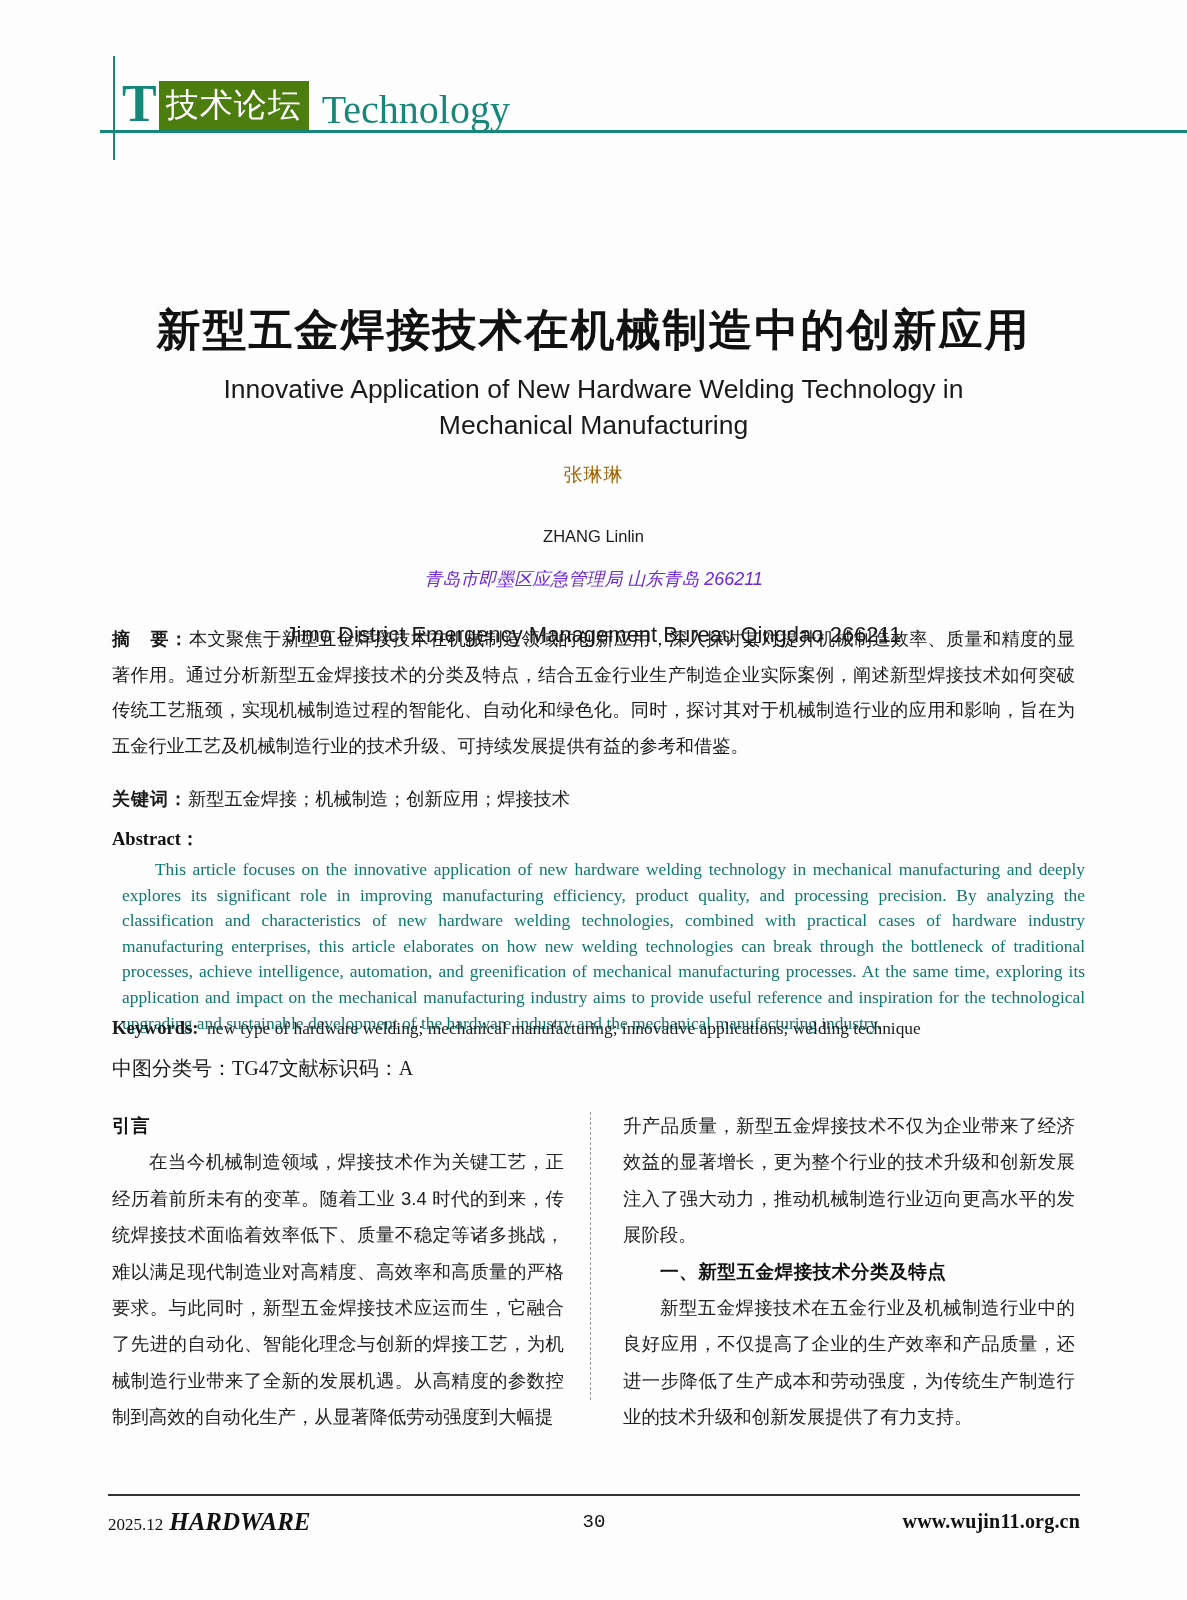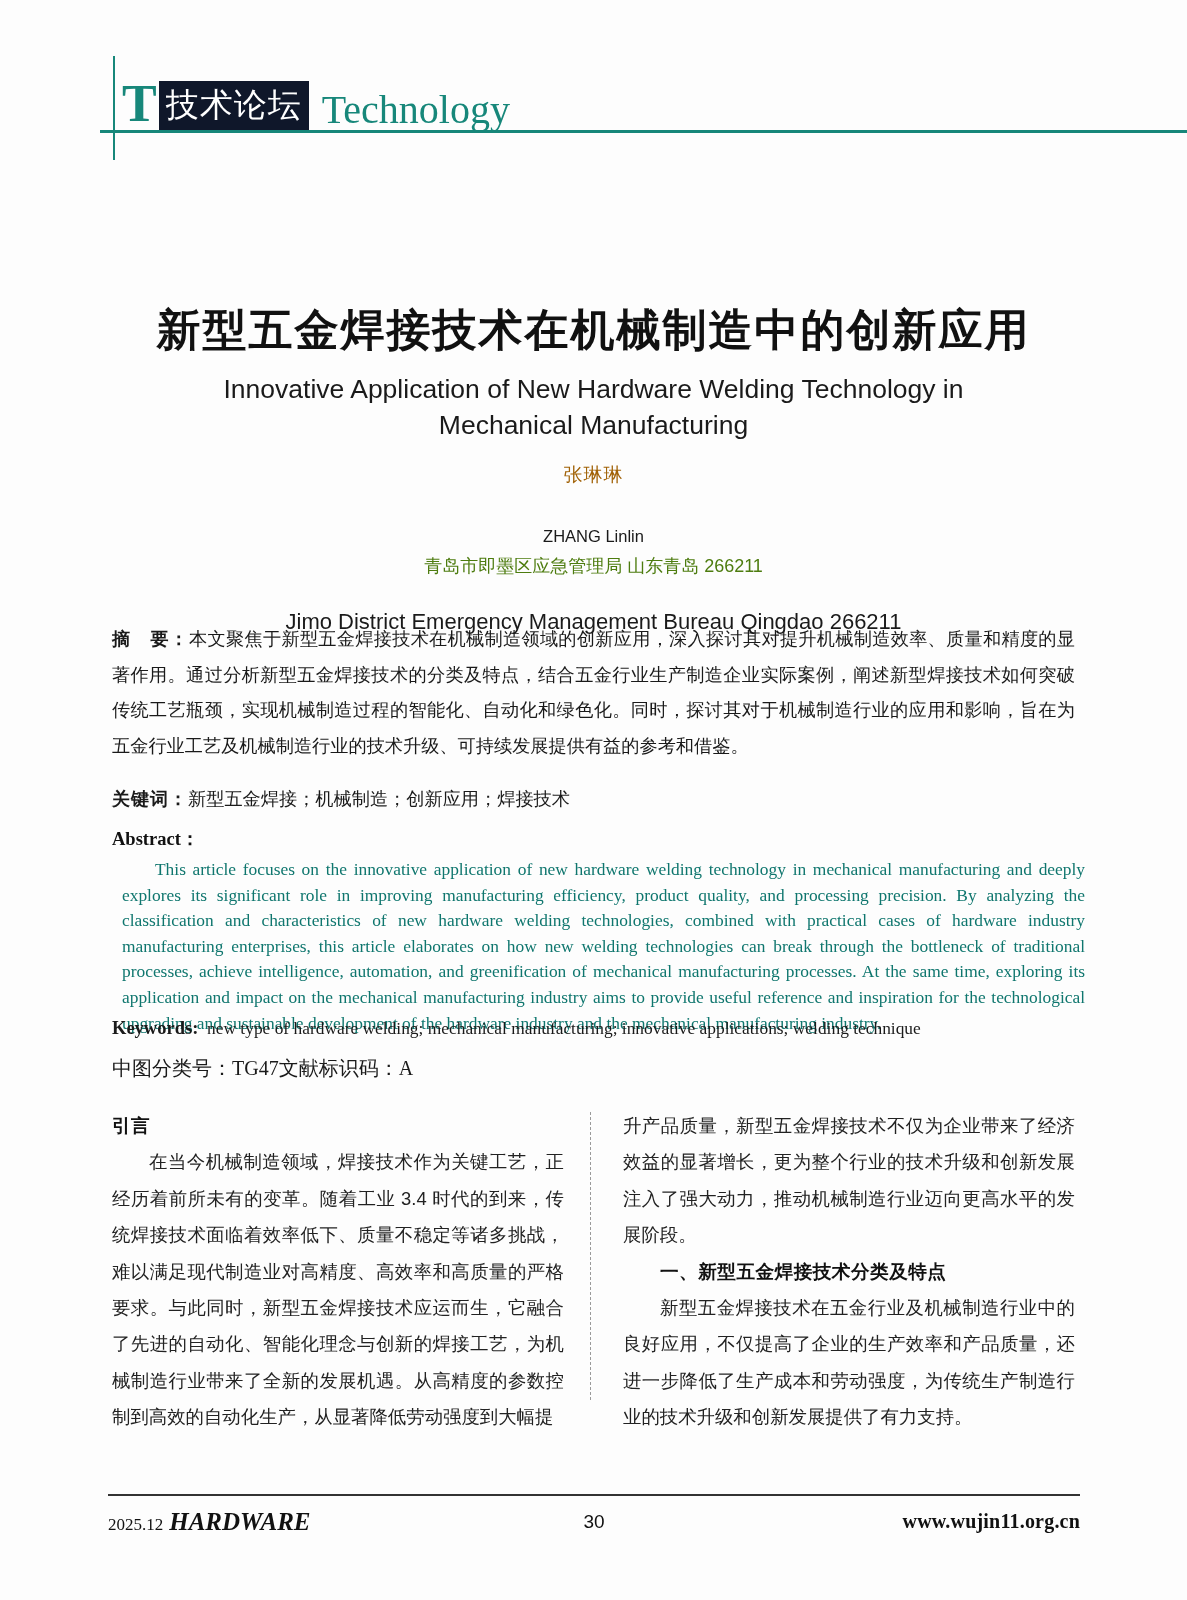--- a/index.html
+++ b/index.html
@@ -57,21 +57,21 @@
   .hdr-T {
     font-family: "Liberation Serif", serif;
     font-weight: bold;
     font-size: 52px;
     line-height: 52px;
     color: #17877a;
     padding: 0 2px 0 4px;
     letter-spacing: 0;
   }
   .hdr-cn-badge {
-    background: #0f172a;
+    background: #4d7c0f;
     color: #ffffff;
     font-family: "Liberation Sans", sans-serif;
     font-size: 33px;
     line-height: 40px;
     font-weight: 500;
     padding: 4px 7px 5px 7px;
     letter-spacing: 1px;
   }
   .hdr-en {
     font-family: "Liberation Serif", serif;
@@ -123,21 +123,23 @@
   }
   .author-en {
     font-size: 16.5px;
     line-height: 30px;
     margin-top: 31px;
     color: #1a1a1a;
   }
   .affil-cn {
     font-size: 18px;
     line-height: 30px;
-    color: #4d7c0f;
+    margin-top: 13px;
+    color: #6d28d9;
+    font-style: italic;
   }
   .affil-en {
     font-size: 22px;
     line-height: 30px;
     margin-top: 26px;
     color: #1a1a1a;
   }
 
   
   .abs-cn {
@@ -298,21 +300,21 @@
     font-style: italic;
     font-size: 25px;
     margin-left: 6px;
   }
   .foot-page {
     position: absolute;
     left: 0;
     right: 0;
     top: 3px;
     text-align: center;
-    font-family: Liberation Sans, sans-serif;
+    font-family: Liberation Mono, monospace;
     font-size: 19px;
     color: #111;
   }
   .foot-right {
     position: absolute;
     right: 0;
     top: 2px;
     font-family: "Liberation Serif", serif;
     font-weight: bold;
     font-size: 20px;

